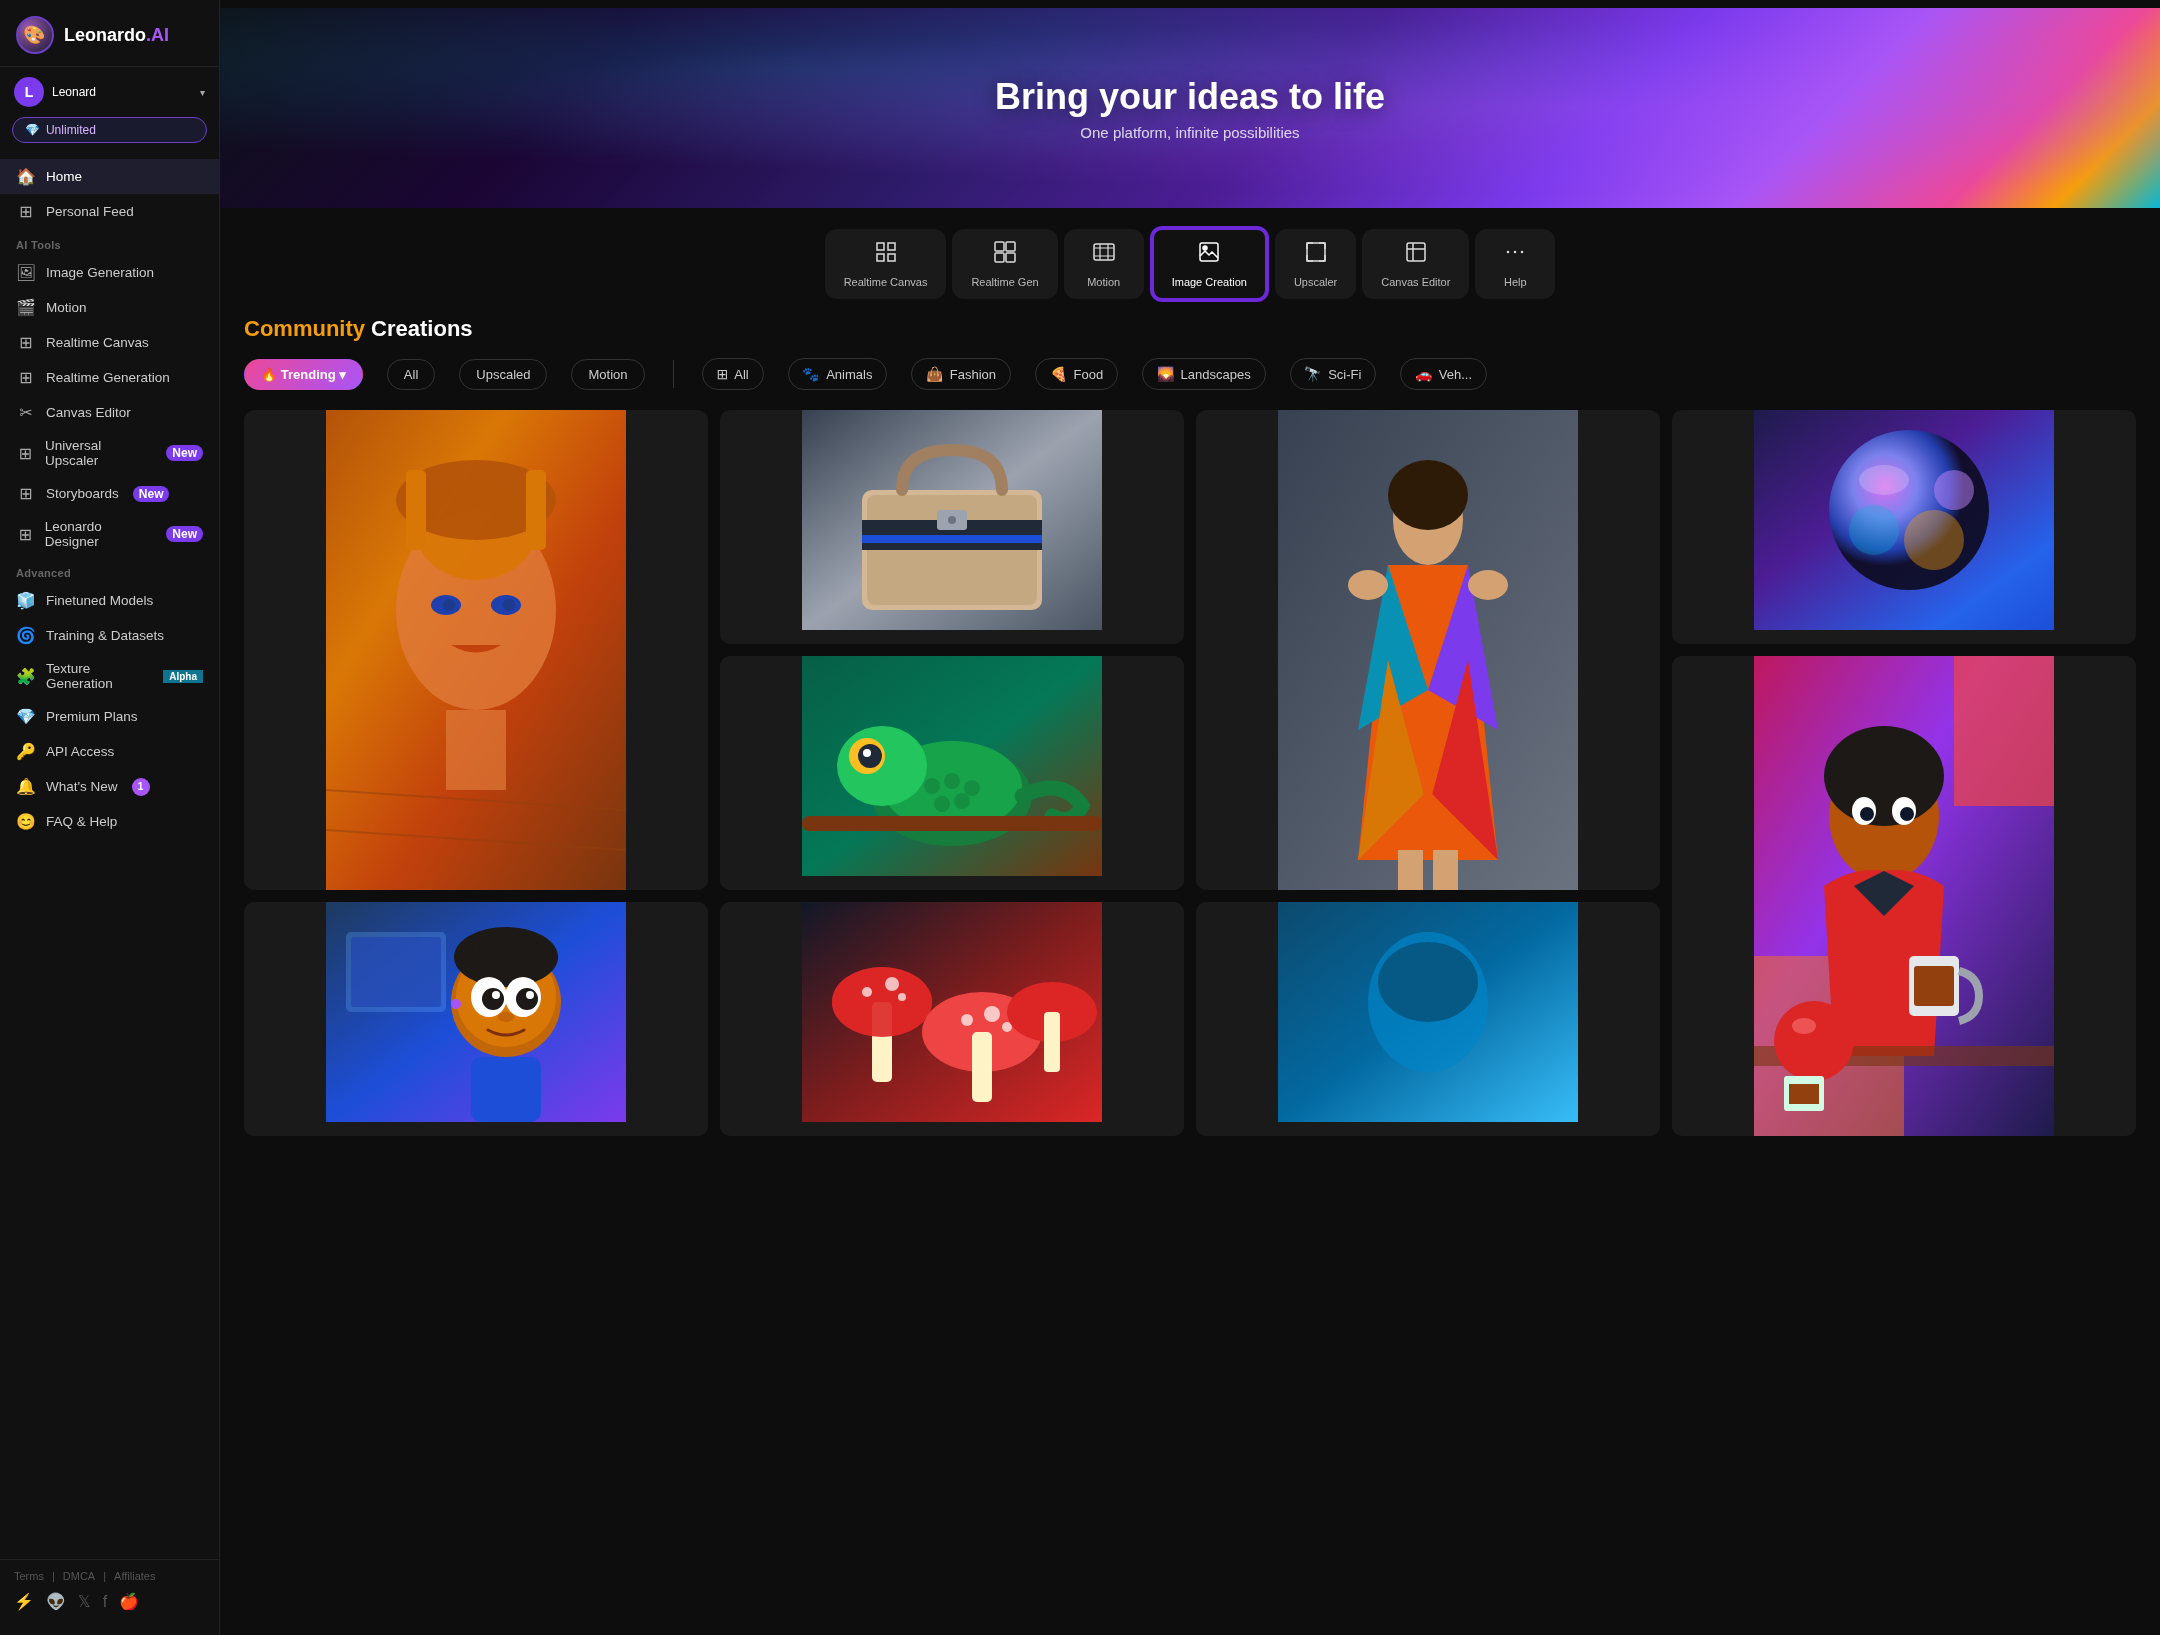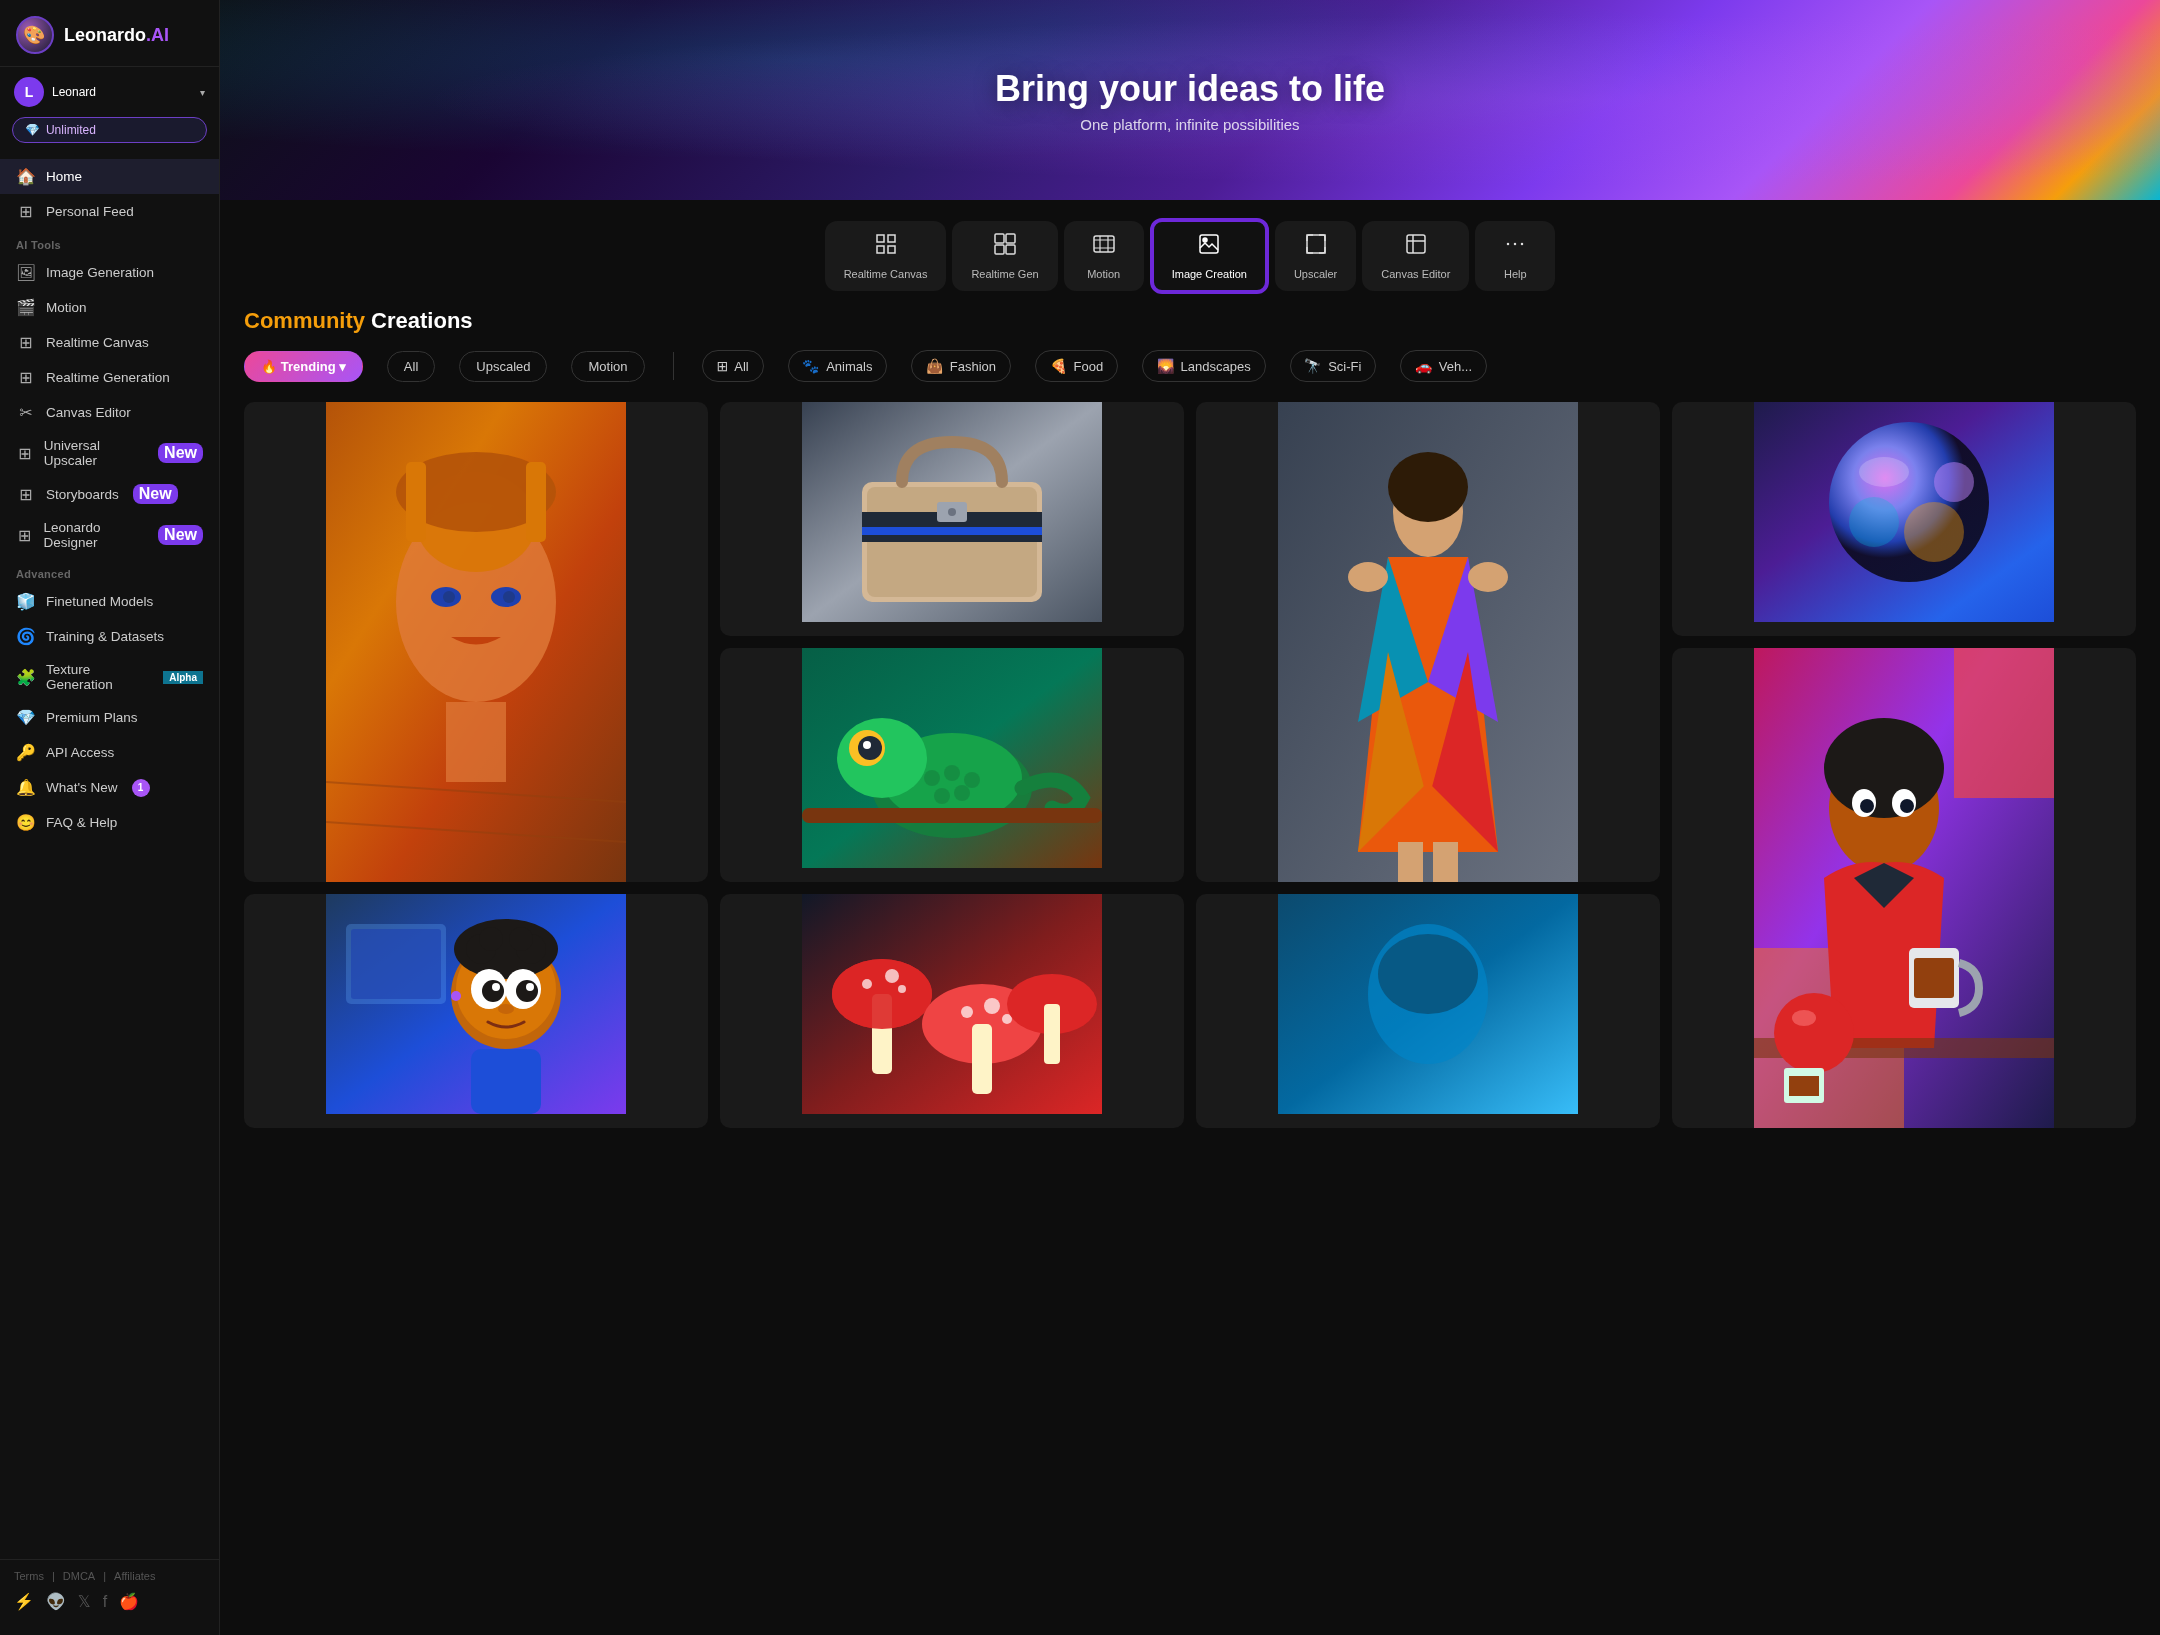--- a/index.html
+++ b/index.html
@@ -80,21 +80,21 @@
       color: #ccc;
       cursor: pointer;
       border-radius: 0;
       transition: background 0.15s;
       position: relative;
     }
     .sidebar-item.active { background: #1e1e2e; color: #fff; }
     .sidebar-item .icon { font-size: 16px; width: 20px; text-align: center; color: #aaa; }
     .sidebar-item.active .icon { color: #a855f7; }
     .badge-new {
-      background: #7c3aed; color: #fff; font-size: 16px;
+      background: #7c3aed; color: #fff; font-size: 12px;
       padding: 1px 6px; border-radius: 8px; font-weight: 600; margin-left: 4px;
     }
     .badge-alpha {
       background: #0e7490; color: #fff; font-size: 10px;
       padding: 1px 6px; border-radius: 0; font-weight: 600; margin-left: 4px;
     }
     .badge-count {
       background: #a855f7; color: #fff; font-size: 10px;
       width: 18px; height: 18px; border-radius: 50%; display: inline-flex;
       align-items: center; justify-content: center; margin-left: 4px; font-weight: 700;
@@ -111,20 +111,21 @@
     .sidebar-social { display: flex; gap: 12px; align-items: center; }
     .social-icon { font-size: 16px; color: #555; cursor: pointer; }
 
     
     #main {
       flex: 1;
       background: #0d0d0d;
       overflow-y: auto;
       display: flex;
       flex-direction: column;
+      margin-top: 8px;
     }
     #main::-webkit-scrollbar { width: 6px; }
     #main::-webkit-scrollbar-thumb { background: #333; border-radius: 3px; }
 
     
     .hero-banner {
       position: relative;
       height: 200px;
       background: linear-gradient(135deg, #0d1117 0%, #1a0533 20%, #2d1b69 40%, #4c1d95 55%, #7c3aed 70%, #a855f7 80%, #ec4899 90%, #f59e0b 95%, #06b6d4 100%);
       display: flex; flex-direction: column; align-items: center; justify-content: center;

